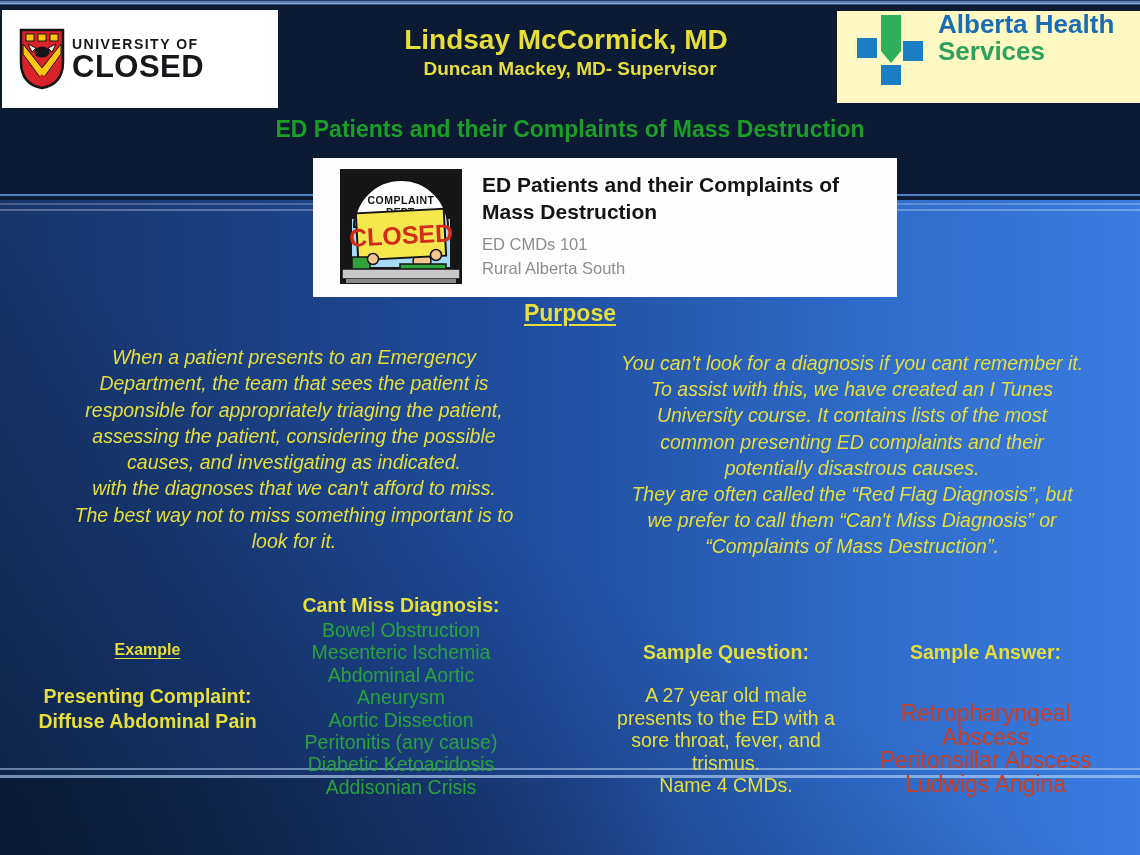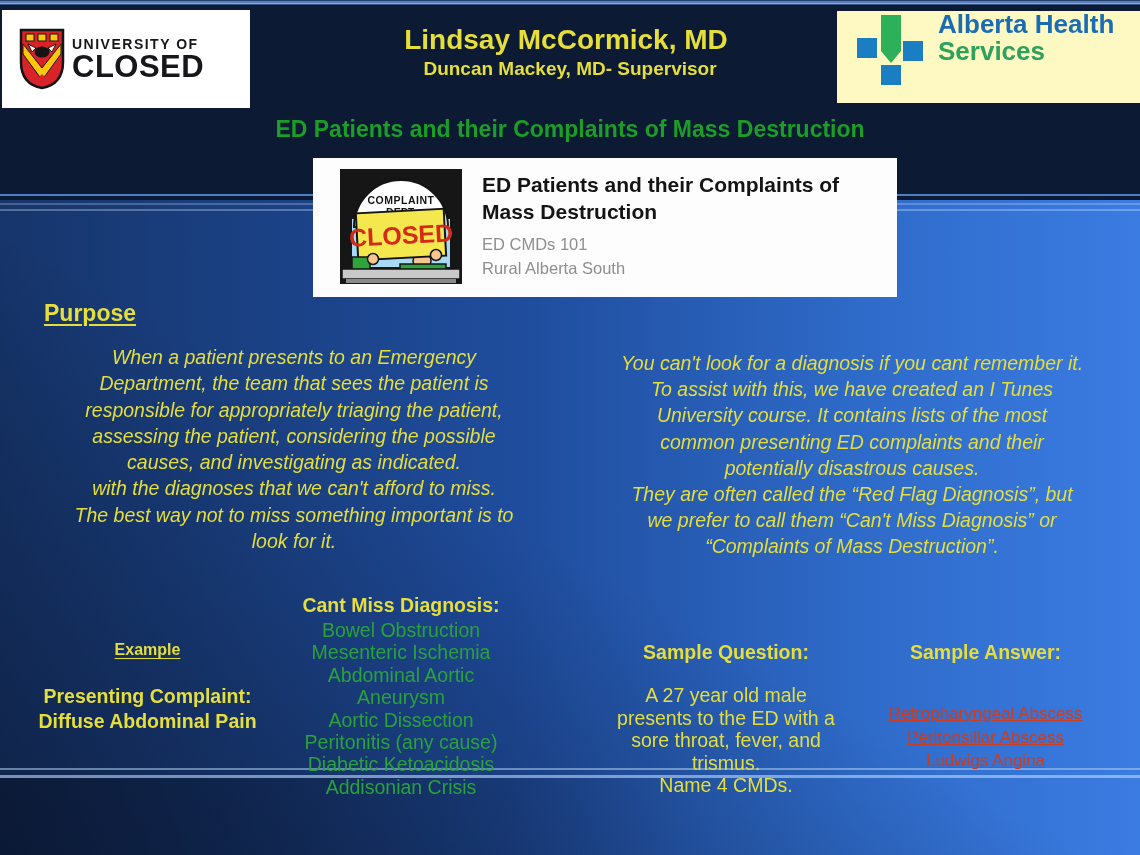--- a/index.html
+++ b/index.html
@@ -27,21 +27,21 @@
   .hline { position:absolute; left:0; right:0; z-index:1; }
   .line-header   { top:194px; height:2px; background:#4d7fc6; }
   .line-body-a   { top:203px; height:2px; background:rgba(255,255,255,.22); }
   .line-body-b   { top:209px; height:2px; background:rgba(255,255,255,.28); }
   .line-bottom-a { top:768px; height:2px; background:rgba(173,205,242,.55); }
   .line-bottom-b { top:775px; height:3px; background:rgba(188,216,250,.6); }
   .bottom-dark   { position:absolute; top:778px; left:0; right:0; bottom:0; z-index:0;
                    background:linear-gradient(to right, rgba(6,14,32,.45), rgba(6,14,32,0) 60%); }
 
   
-  .ucalgary-box { left:2px; top:10px; width:248px; height:98px; background:#fff; z-index:2;
+  .ucalgary-box { left:2px; top:10px; width:276px; height:98px; background:#fff; z-index:2;
                   display:flex; align-items:center; }
   .ucalgary-box svg { margin-left:17px; }
   .uc-text { margin-left:7px; color:#17171b; }
   .uc-line1 { font-size:14px; font-weight:bold; letter-spacing:1.5px; }
   .uc-line2 { font-size:31px; font-weight:bold; letter-spacing:.5px; margin-top:0px; line-height:30px;}
 
   .ahs-box { left:837px; top:11px; width:329px; height:92px; background:#fef9c3; z-index:2;
              display:flex; align-items:flex-start; }
   .ahs-box svg { margin-left:14px; }
   .ahs-text { margin-left:9px; font-weight:bold; font-size:26px; line-height:27px; }
@@ -59,23 +59,23 @@
   
   .card { left:313px; top:158px; width:584px; height:139px; background:#fdfdfd; z-index:3;
           display:flex; }
   .card svg { margin:11px 0 0 27px; }
   .card-text { margin:13px 0 0 20px; }
   .card-title { font-size:21px; font-weight:bold; color:#141414; line-height:27px; }
   .card-sub { font-size:16.5px; color:#8e8e8e; line-height:24px; }
   .card-sub-first { margin-top:7px; }
 
   
-  .purpose-heading { left:0; right:0; top:300px; z-index:2;
+  .purpose-heading { left:0; right:0; top:300px; text-align:center; z-index:2;
                      color:var(--yellow,#e5de3b); font-size:23px; font-weight:bold;
-                     text-decoration:underline; text-underline-offset:3px;margin-left:44px; }
+                     text-decoration:underline; text-underline-offset:3px; }
   .para { z-index:2; color:var(--yellow,#e5de3b); font-size:19.5px; text-align:center;font-style:italic; }
   .para-left  { left:18px;  top:344px; width:552px; line-height:26.3px; }
   .para-right { left:566px; top:350px; width:572px; line-height:26.2px; }
 
   
   .col { z-index:2; text-align:center; }
   .col-heading { color:var(--yellow,#e5de3b); font-size:19.5px; font-weight:bold; }
   .underlined { text-decoration:underline; text-underline-offset:3px; font-size:16px; }
 
   .example-heading { left:30px; top:641px; width:235px; }
@@ -85,21 +85,21 @@
   .cmd-heading { left:282px; top:594px; width:238px; }
   .cmd-list { left:282px; top:619px; width:238px; color:var(--green_list,#2aa13a);
               font-size:19.5px; line-height:22.4px; }
 
   .question-heading { left:600px; top:641px; width:252px; }
   .question-lines { left:600px; top:684px; width:252px; color:var(--yellow,#e5de3b);
                     font-size:19.5px; line-height:22.6px; }
 
   .answer-heading { left:858px; top:641px; width:255px; }
   .answer-list { left:858px; top:702px; width:255px; color:var(--red_answer,#c93d20);
-                 font-size:17px; line-height:23.5px;text-decoration:underline; }
+                 font-size:23px; line-height:23.5px; }
 </style>
 </head>
 <body>
 
 <div class="stage">
   <div class="body-bg"></div>
   <div class="bottom-dark"></div>
   <div class="top-stripes"></div>
   <div class="hline line-header"></div>
   <div class="hline line-body-a"></div>

